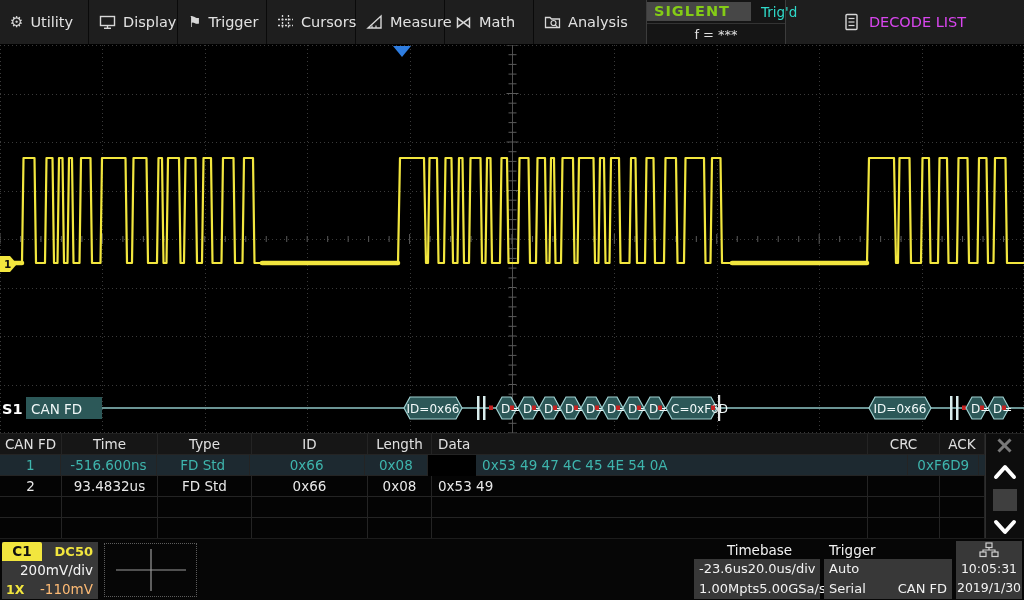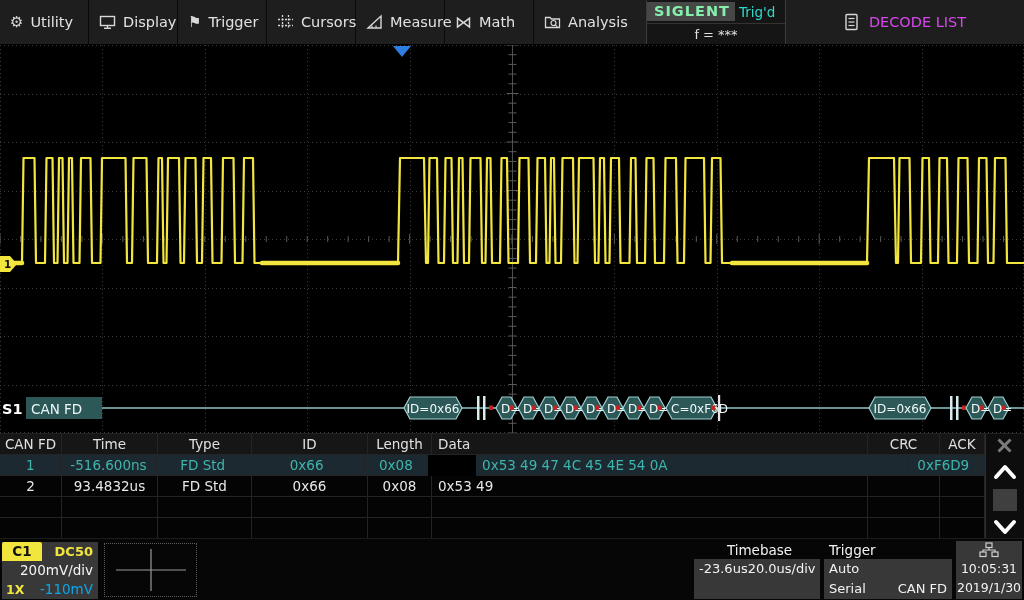--- a/index.html
+++ b/index.html
@@ -11,23 +11,23 @@
   .menubar{position:absolute;left:0;top:0;width:1024px;height:45px;background:#1e1e1e;
            display:flex;align-items:stretch;border-bottom:1px solid #000;}
   .menu-item{width:89px;display:flex;align-items:center;gap:7px;padding-left:10px;
              border-right:1px solid #0a0a0a;cursor:default;}
   .menu-item span.lbl{font-size:14.5px;color:#e2e2e2;white-space:nowrap;}
   .icon-glyph{font-size:15px;color:#d8d8d8;line-height:1;}
   .icon-svg{flex:none;}
   .logo-block{width:140px;margin-left:23px;border-left:1px solid #3c3c3c;border-right:1px solid #3c3c3c;
               display:flex;flex-direction:column;background:#151515;}
   .logo-top{height:23px;display:flex;align-items:center;}
-  .brand{background:#474747;color:#86efac;font-weight:bold;font-size:14.5px;letter-spacing:1px;
-         padding:1px 5px 2px 7px;}
-  .trig-status{color:#2fd9c9;font-size:13.5px;margin-left:4px;}
+  .brand{background:#474747;color:#84cc16;font-weight:bold;font-size:14.5px;letter-spacing:1px;
+         padding:1px 21px 2px 7px;}
+  .trig-status{color:#2fd9c9;font-size:13.5px;margin-left:10px;}
   .logo-bottom{height:21px;border-top:1px solid #333;display:flex;align-items:center;justify-content:center;
                font-size:13px;color:#e0e0e0;}
   .decode-block{flex:1;display:flex;align-items:center;justify-content:center;gap:10px;}
   .decode-block span.lbl{font-size:14.5px;color:#d946ef;}
 
   
   .scope{position:absolute;left:0;top:45px;width:1024px;height:388px;background:#000;}
 
   
   .dtable{position:absolute;left:0;top:433px;width:1024px;height:105px;background:#000;border-top:1px solid #222;}
@@ -51,21 +51,21 @@
   
   .bottombar{position:absolute;left:0;top:538px;width:1024px;height:62px;background:#060606;border-top:1px solid #1c1c1c;}
   .chanbox{position:absolute;left:2px;top:3px;width:96px;height:57px;background:#383838;font-size:13.5px;}
   .chan-r1{height:19px;display:flex;align-items:center;}
   .chan-tab{width:40px;height:19px;background:#f2e63e;color:#111;font-weight:bold;text-align:center;line-height:19px;
             border-radius:2px 2px 0 0;}
   .chan-coup{flex:1;text-align:right;padding-right:5px;color:#f2e63e;font-weight:bold;font-size:13px;}
   .chan-r2{height:19px;text-align:right;padding-right:5px;color:#f4f4f4;line-height:19px;}
   .chan-r3{height:19px;display:flex;align-items:center;line-height:19px;}
   .chan-probe{color:#f2e63e;font-weight:bold;padding-left:4px;font-size:12.5px;}
-  .chan-off{flex:1;text-align:right;padding-right:5px;color:#0ea5e9;}
+  .chan-off{flex:1;text-align:right;padding-right:5px;color:#fdba74;}
   .addbox{position:absolute;left:104px;top:4px;width:93px;height:54px;border:1px dotted #5c5c5c;}
   .addbox svg{position:absolute;left:50%;top:50%;transform:translate(-50%,-50%);}
   .tbox{position:absolute;top:2px;height:58px;font-size:13px;}
   .tbox .tb-head{height:18px;line-height:18px;padding-left:5px;color:#f2f2f2;font-size:13.5px;}
   .tbox .tb-body{background:#383838;height:40px;}
   .tb-row{height:20px;line-height:20px;display:flex;justify-content:space-between;padding:0 5px;color:#f2f2f2;}
   .timebase-box{left:694px;width:126px;text-align:center;}
   .trigger-box{left:824px;width:128px;}
   .clockbox{position:absolute;left:956px;top:2px;width:66px;height:58px;background:#383838;
             display:flex;flex-direction:column;align-items:center;color:#f2f2f2;}
@@ -405,20 +405,24 @@
       </svg>
     </div>
 
     <div class="tbox timebase-box">
       <div class="tb-head">Timebase</div>
       <div class="tb-body">
         <div class="tb-row">
           <span>-23.6us</span>
           <span>20.0us/div</span>
         </div>
+        <div class="tb-row">
+          <span>1.00Mpts</span>
+          <span>5.00GSa/s</span>
+        </div>
       </div>
     </div>
 
     <div class="tbox trigger-box">
       <div class="tb-head">Trigger</div>
       <div class="tb-body">
         <div class="tb-row">
           <span>Auto</span>
         </div>
         <div class="tb-row">

